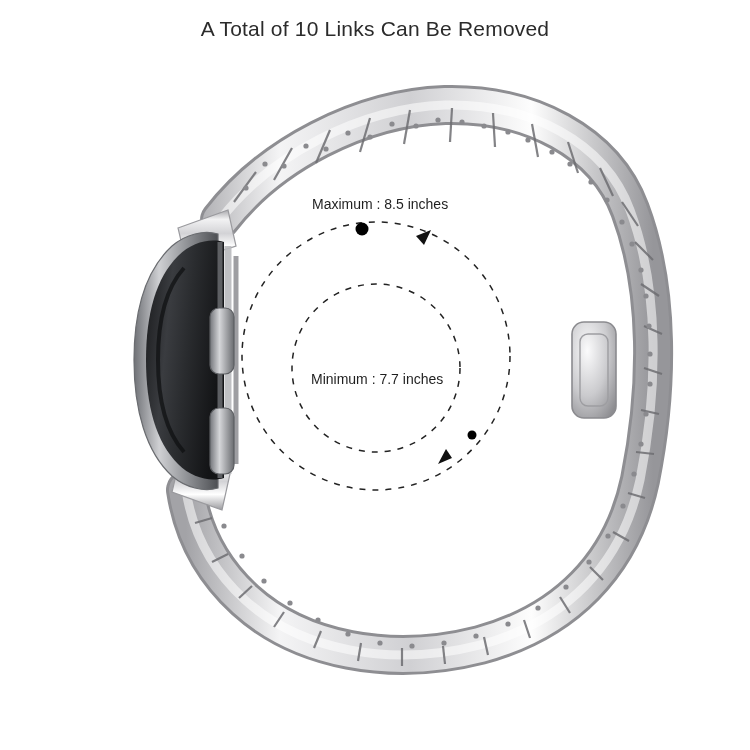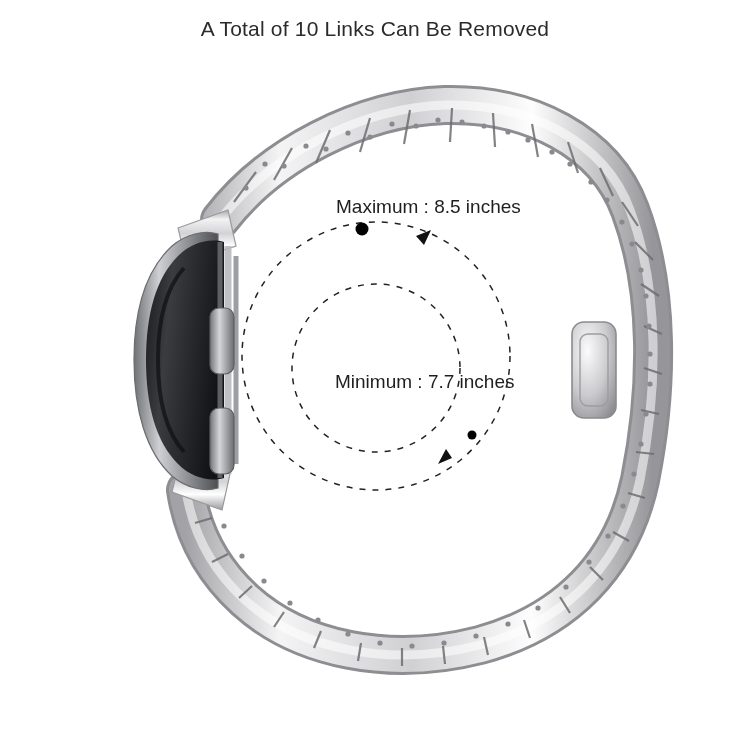--- a/index.html
+++ b/index.html
@@ -35,25 +35,24 @@
     top: 60px;
     left: 60px;
     width: 640px;
     height: 630px;
   }
   svg.product {
     display: block;
   }
   .label {
     position: absolute;
-    font-size: 19px;
+    font-size: 14px;
     color: #1f1f1f;
     font-family: "Liberation Sans", sans-serif;
     white-space: nowrap;
-    margin-left: 24px;
   }
   .label-max {
     top: 196px;
     left: 312px;
   }
   .label-min {
     top: 371px;
     left: 311px;
   }
 </style>

